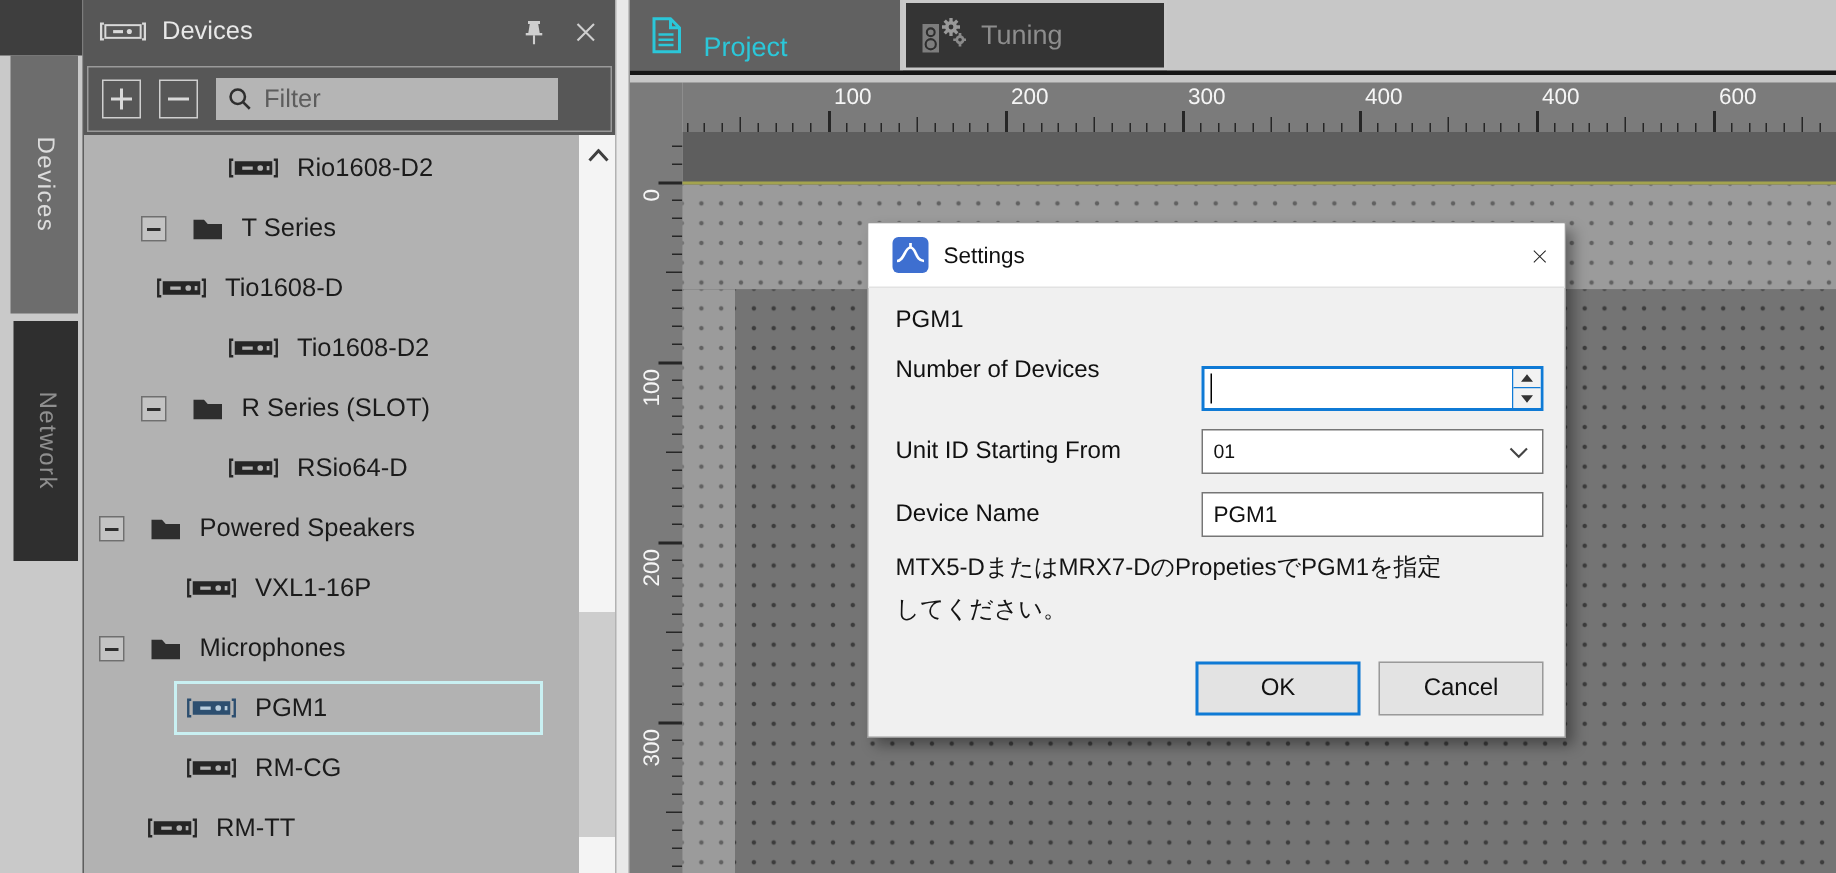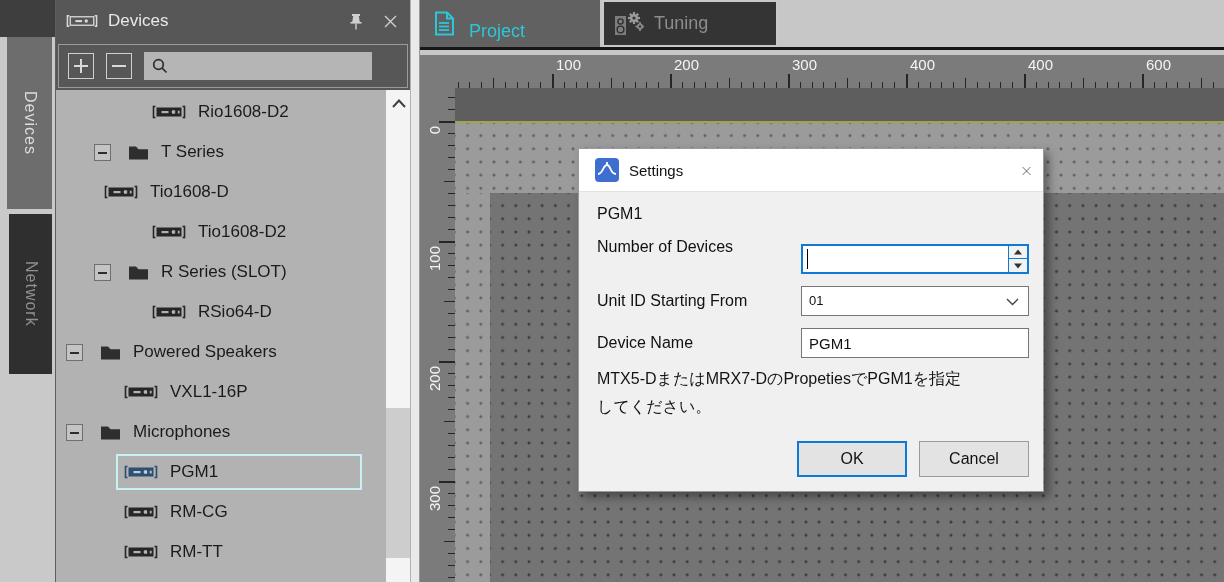--- a/index.html
+++ b/index.html
@@ -174,20 +174,21 @@
 
     <div class="panel-toolbar">
       <div class="toolbar-frame"></div>
       <div class="sq-btn plus"></div>
       <div class="sq-btn minus"></div>
       <div class="filter-box">
         <svg width="16" height="16" viewBox="0 0 16 16">
           <circle cx="6.5" cy="6.5" r="4.8" fill="none" stroke="#2e2e2e" stroke-width="1.7"></circle>
           <line x1="10.2" y1="10.2" x2="14.5" y2="14.5" stroke="#2e2e2e" stroke-width="1.7"></line>
         </svg>
+        <input type="text" placeholder="Filter" style="">
       </div>
     </div>
 
     <div class="tree">
         <div class="tree-row" style="padding-left: 94px; text-align: center;">
           <div class="row-inner">
             <span class="tree-icon">
               <svg width="34" height="14" viewBox="0 0 34 14">
   <path d="M3.5,1.5 h-2 v11 h2" fill="none" stroke="#262626" stroke-width="1.6"></path>
   <path d="M30.5,1.5 h2 v11 h-2" fill="none" stroke="#262626" stroke-width="1.6"></path>
@@ -327,21 +328,21 @@
   <path d="M30.5,1.5 h2 v11 h-2" fill="none" stroke="#262626" stroke-width="1.6"></path>
   <rect x="4.5" y="2.5" width="25" height="9" fill="#262626"></rect>
   <rect x="9.5" y="6" width="7" height="2.2" fill="#b2b2b2"></rect>
   <circle cx="21.5" cy="7" r="1.9" fill="#b2b2b2"></circle>
                 <rect x="25.8" y="5.7" width="1.8" height="2.8" fill="#b2b2b2"></rect>
               </svg>
             </span>
             <span class="tree-label">RM-CG</span>
           </div>
         </div>
-        <div class="tree-row" style="padding-left: 66px;">
+        <div class="tree-row" style="padding-left: 40px;">
           <div class="row-inner">
             <span class="tree-icon">
               <svg width="34" height="14" viewBox="0 0 34 14">
   <path d="M3.5,1.5 h-2 v11 h2" fill="none" stroke="#262626" stroke-width="1.6"></path>
   <path d="M30.5,1.5 h2 v11 h-2" fill="none" stroke="#262626" stroke-width="1.6"></path>
   <rect x="4.5" y="2.5" width="25" height="9" fill="#262626"></rect>
   <rect x="9.5" y="6" width="7" height="2.2" fill="#b2b2b2"></rect>
   <circle cx="21.5" cy="7" r="1.9" fill="#b2b2b2"></circle>
                 <rect x="25.8" y="5.7" width="1.8" height="2.8" fill="#b2b2b2"></rect>
               </svg>

